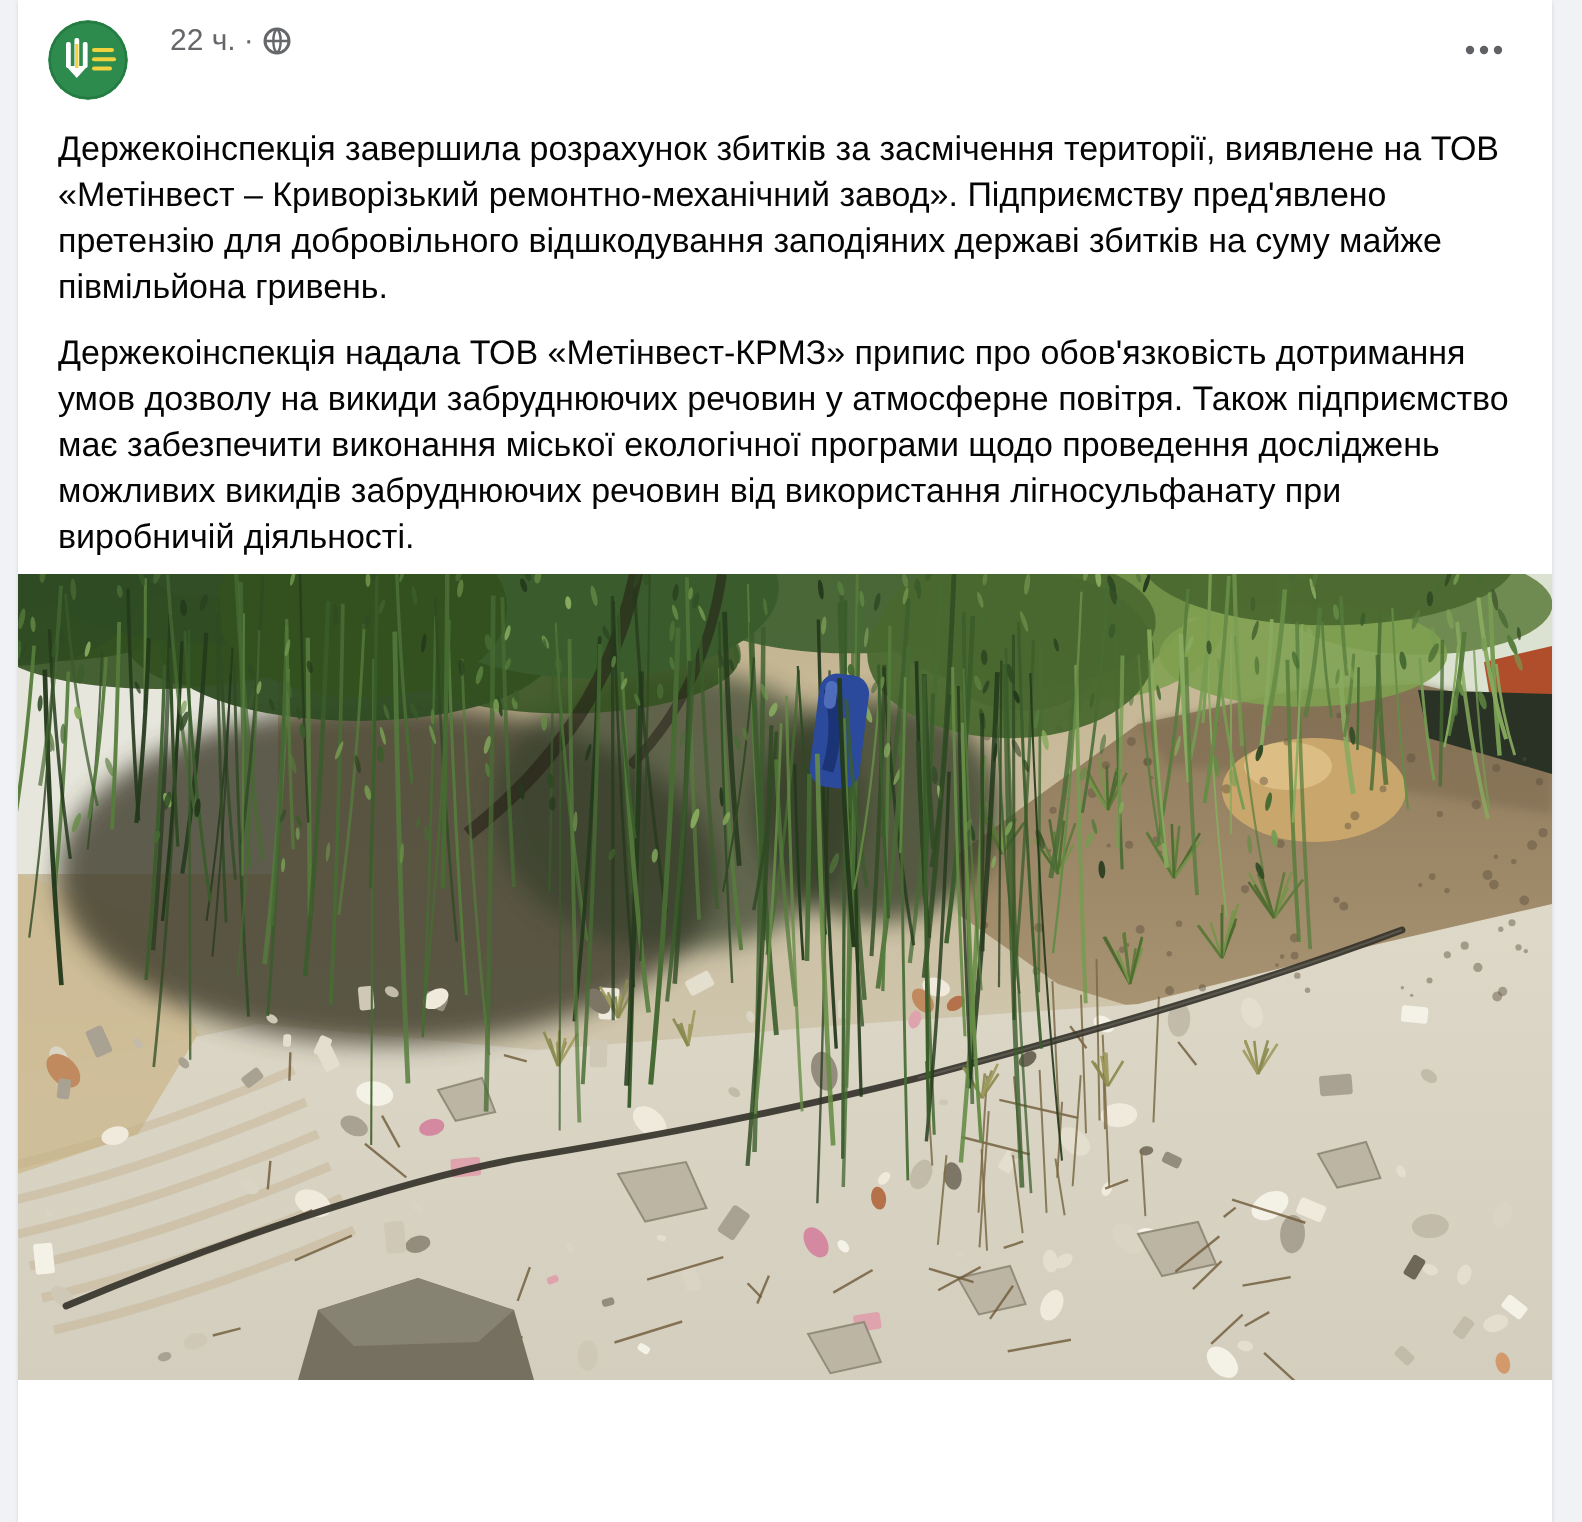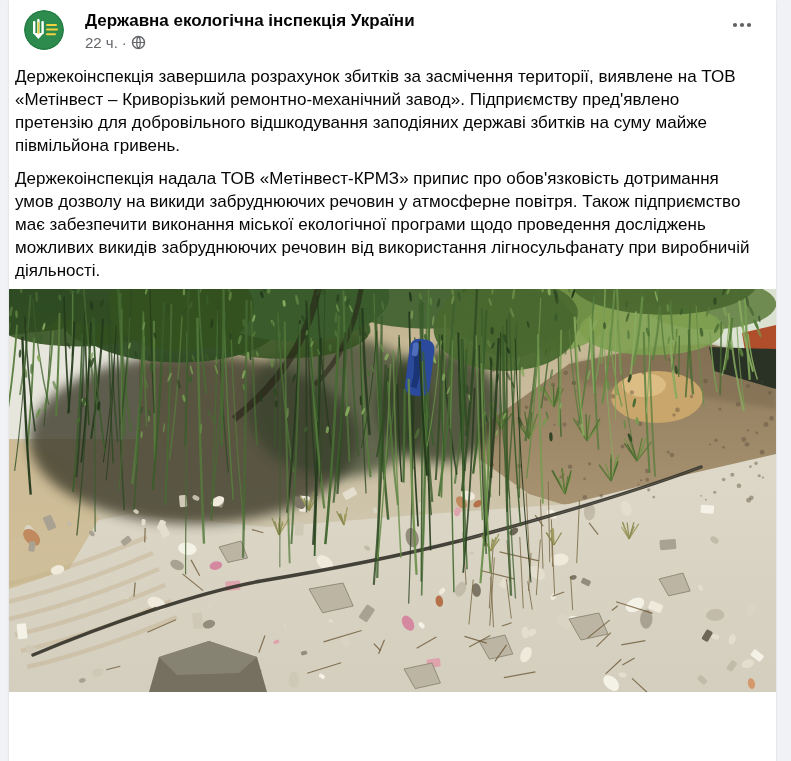--- a/index.html
+++ b/index.html
@@ -26,21 +26,21 @@
   .meta-row{
     display:flex;align-items:center;gap:4px;
     color:#65676b;font-size:15px;line-height:19px;margin-top:1px;cursor:pointer;
   }
   .dot-sep{color:#65676b}
   .more-btn{
     margin-left:auto;width:36px;height:36px;border-radius:50%;
     display:flex;align-items:center;justify-content:center;
     cursor:pointer;margin-top:-3px;
   }
-  .body-text{padding:13px 16px 0 6px;font-size:17px;line-height:23px;color:#050505}
+  .body-text{padding:13px 16px 0 20px;font-size:17px;line-height:23px;color:#050505}
   .body-text p{margin:0 0 10px 0}
   .body-text p:last-child{margin-bottom:0}
   .photo{
     margin-top:7px;width:767px;height:403px;position:relative;
     overflow:hidden;cursor:pointer;background:#c9bb9a;
   }
   .photo svg{display:block}
 </style>
 </head>
 <body>
@@ -62,21 +62,20 @@
         <rect x="13.6" y="12" width="1.6" height="12" fill="#f2d13e"></rect>
 
         <g fill="#f2d13e">
           <rect x="22" y="14" width="11" height="2" rx="1"></rect>
           <rect x="22" y="18.6" width="12" height="2" rx="1"></rect>
           <rect x="22" y="23.2" width="10" height="2" rx="1"></rect>
         </g>
       </svg>
     </div>
     <div class="hmeta">
-      <div class="author">Державна екологічна інспекція України</div>
       <div class="meta-row">
         <span>22 ч.</span>
         <span class="dot-sep">·</span>
         <svg width="15" height="15" viewBox="0 0 16 16">
           <circle cx="8" cy="8" r="6.4" fill="none" stroke="#65676b" stroke-width="1.6"></circle>
           <path d="M1.6 8 h12.8 M8 1.6 c2.6 2.2 2.6 10.6 0 12.8 M8 1.6 c-2.6 2.2 -2.6 10.6 0 12.8" fill="none" stroke="#65676b" stroke-width="1.3"></path>
         </svg>
       </div>
     </div>
     <div class="more-btn">

